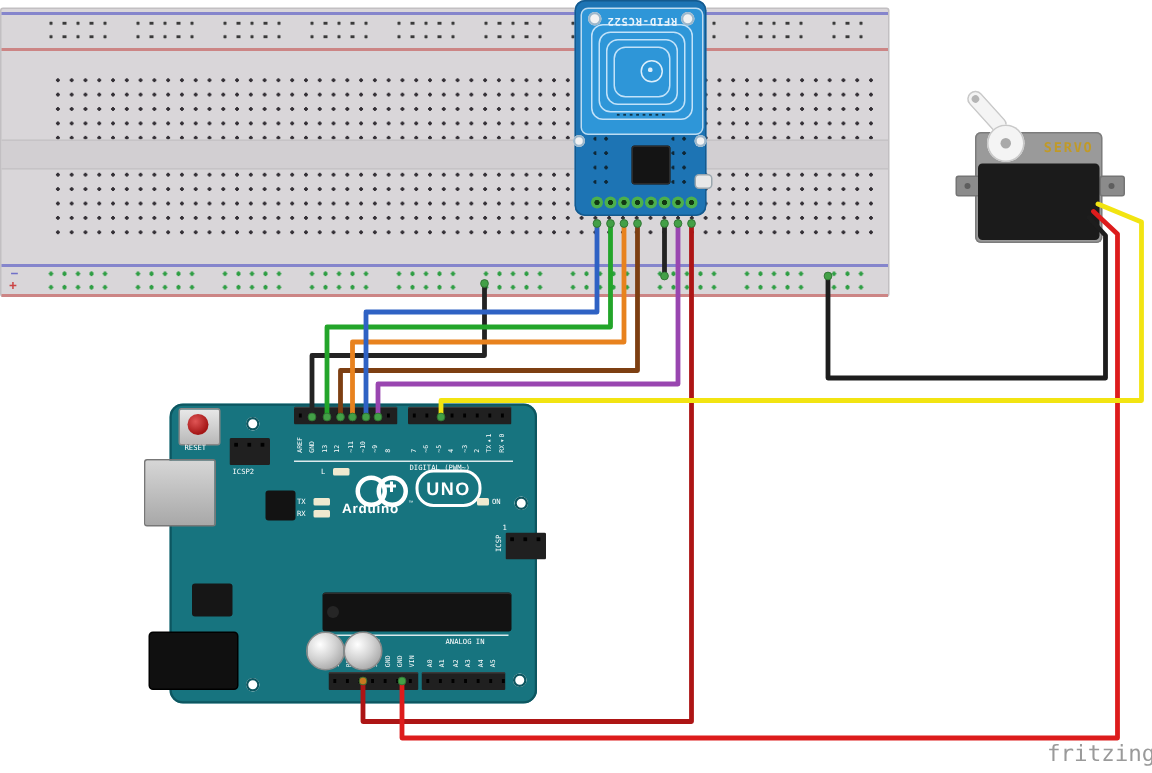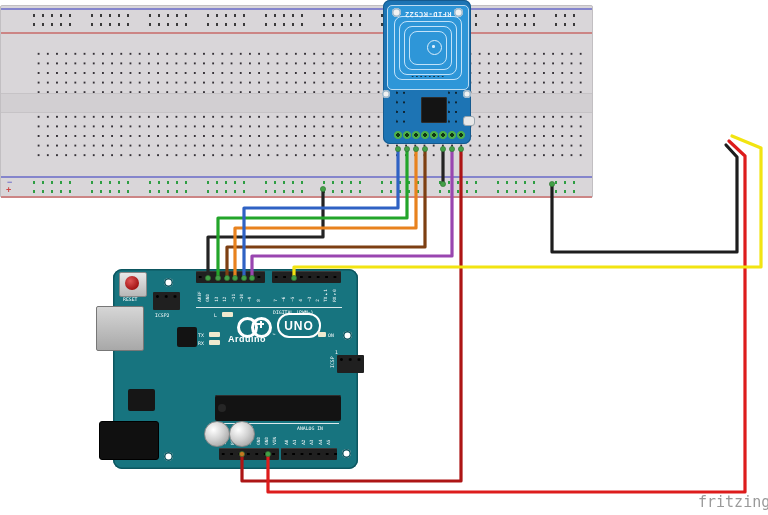--- a/index.html
+++ b/index.html
@@ -272,20 +272,28 @@
     <div class="hdr pins8" style="left:168px;top:179px;width:56px;height:12px"></div>
   </div>
 
   <div id="usb" class="abs"></div>
   <div id="pwrjack" class="abs"></div>
   <div id="bigchip" class="abs"></div>
   <div id="vreg" class="abs"></div>
   <div class="cap" style="left:204px;top:421px"></div>
   <div class="cap" style="left:229px;top:421px"></div>
 
+  <div id="servo-body" class="abs">
+    <div class="servo-tab" style="left:-13px;top:29px"></div>
+    <div class="servo-tab" style="left:83px;top:29px"></div>
+    <div id="servo-black"></div>
+    <div id="servo-label">SERVO</div>
+    <div id="horn-arm"></div>
+    <div id="horn-disc"></div>
+  </div>
 
   <svg id="wires-svg" width="768" height="515">
       <polyline points="443,149 443,184" fill="none" stroke="#232323" stroke-width="3.2" stroke-linejoin="round" stroke-linecap="round"></polyline>
       <circle cx="443" cy="149" r="2.6" fill="#43a047" stroke="#2e7031" stroke-width="0.6"></circle>
       <circle cx="443" cy="184" r="2.6" fill="#43a047" stroke="#2e7031" stroke-width="0.6"></circle>
       <polyline points="208,278 208,237 323,237 323,189" fill="none" stroke="#232323" stroke-width="3.2" stroke-linejoin="round" stroke-linecap="round"></polyline>
       <circle cx="208" cy="278" r="2.6" fill="#43a047" stroke="#2e7031" stroke-width="0.6"></circle>
       <circle cx="323" cy="189" r="2.6" fill="#43a047" stroke="#2e7031" stroke-width="0.6"></circle>
       <polyline points="407,149 407,218 218,218 218,278" fill="none" stroke="#23a52a" stroke-width="3.2" stroke-linejoin="round" stroke-linecap="round"></polyline>
       <circle cx="407" cy="149" r="2.6" fill="#43a047" stroke="#2e7031" stroke-width="0.6"></circle>

